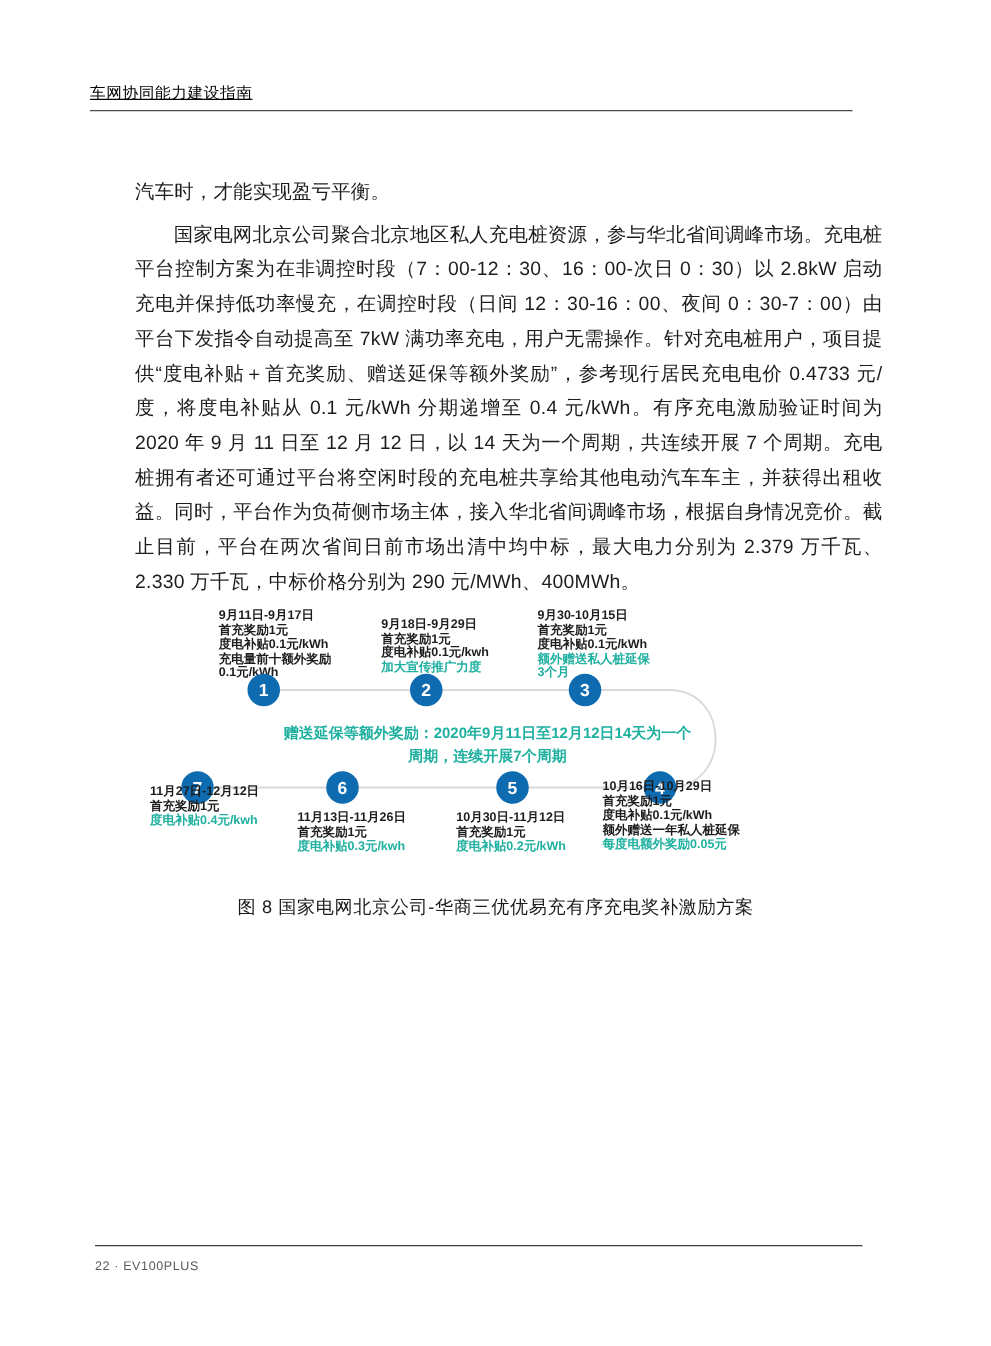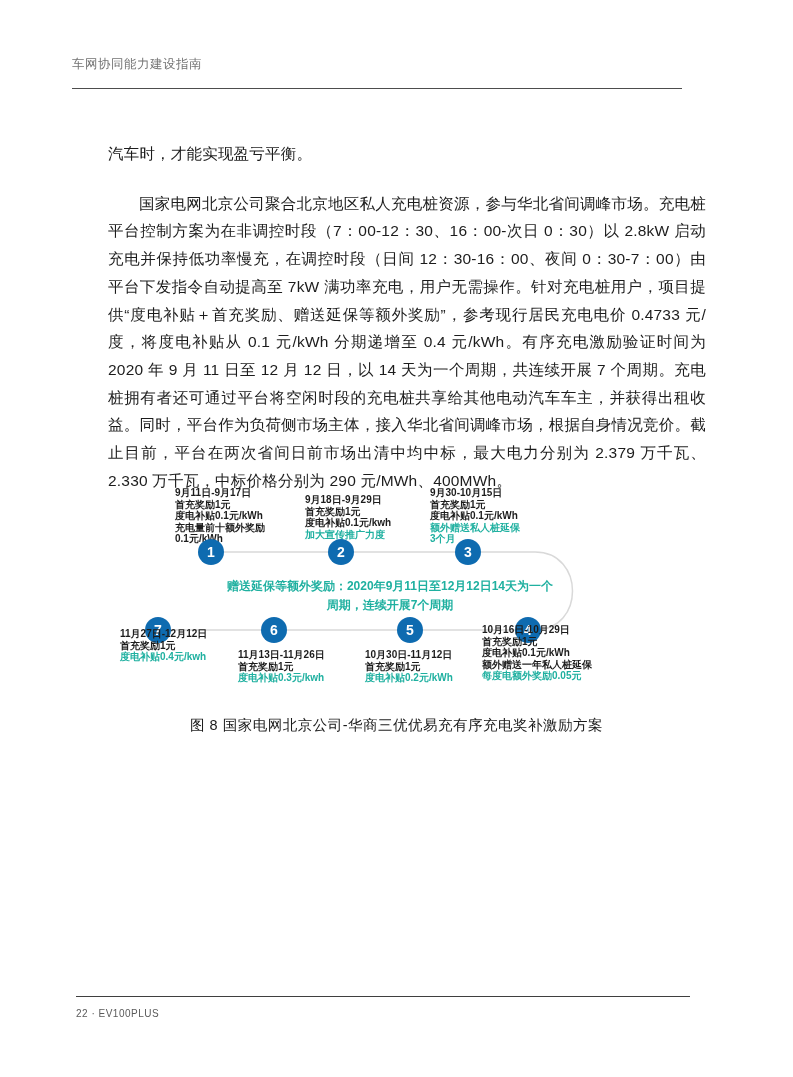--- a/index.html
+++ b/index.html
@@ -1,27 +1,27 @@
 <!DOCTYPE html>
 <html><head>
 <meta charset="utf-8">
 <style>
   * { margin:0; padding:0; box-sizing:border-box; }
   html,body { width:793px; height:1077px; background:#ffffff; }
   body { font-family:"Liberation Sans","DejaVu Sans",sans-serif; position:relative; overflow:hidden; }
   .page { position:absolute; left:0; top:0; width:793px; height:1077px; background:#fff; }
 
   
-  .header-title { position:absolute; left:72px; top:56px; font-size:12.5px; color:#737373; letter-spacing:0.5px; }
+  .header-title { position:absolute; left:72px; top:66px; font-size:12.5px; color:#000000; letter-spacing:0.5px;text-decoration:underline; }
   .header-rule { position:absolute; left:72px; top:88px; width:610px; height:0; border-top:1.5px solid #4d4d4d; }
 
   
   .body-text { position:absolute; left:108px; top:140px; width:598px; color:#1c1c1c;
                font-size:15.5px; line-height:27.7px; text-align:justify; letter-spacing:0.2px; }
-  .body-text p.indent { text-indent:2em; margin-top:22px; }
+  .body-text p.indent { text-indent:2em; margin-top:7px; }
 
   
   .diagram { position:absolute; left:0; top:0; width:632px; height:1077px; pointer-events:none; }
   .connector { position:absolute; left:0; top:0; }
   .circle { position:absolute; width:26px; height:26px; border-radius:50%; background:#0e6bb0;
             color:#ffffff; font-weight:bold; font-size:14px; display:flex; align-items:center; justify-content:center; }
   .step-text { position:absolute; font-size:10px; font-weight:bold; line-height:11.5px; color:#1c1c1c; white-space:nowrap; }
   .teal { color:#1fb0a0; }
   .note { position:absolute; left:150px; top:577px; width:480px; text-align:center;
           font-size:12px; font-weight:bold; line-height:19px; color:#1fb0a0; }

